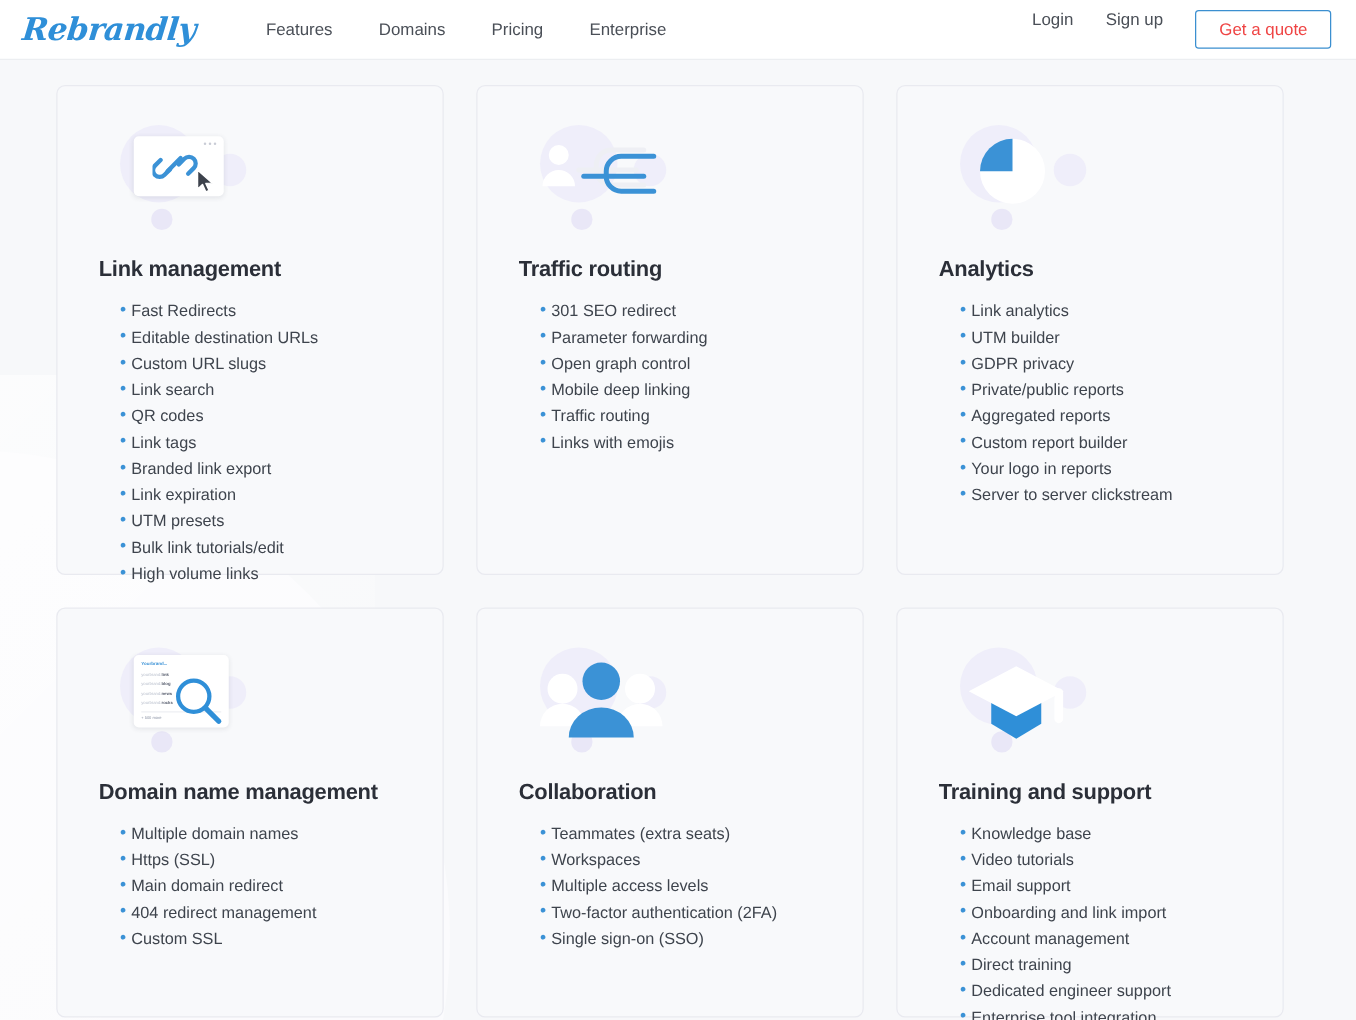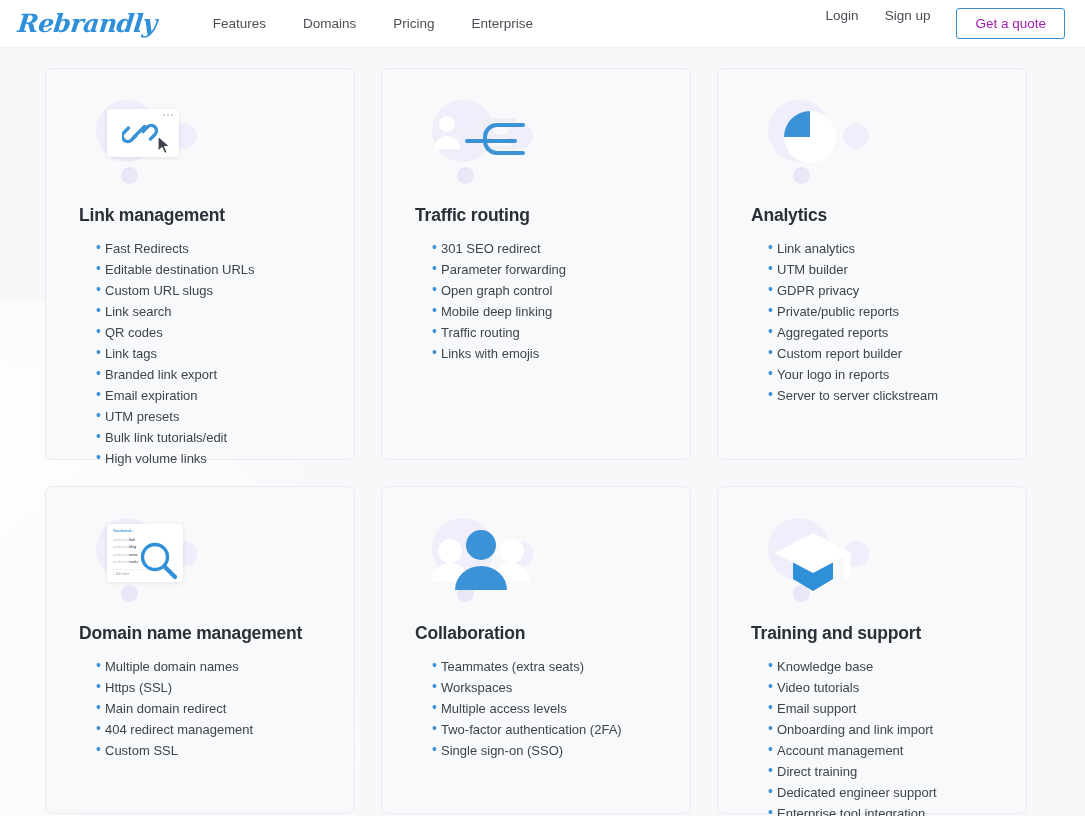--- a/index.html
+++ b/index.html
@@ -81,21 +81,21 @@
   }
   .auth-link {
     font-size: 13.5px;
     color: #4a4f57;
     text-decoration: none;
     white-space: nowrap;
   }
   .quote-btn {
     border: 1px solid #3b8fd0;
     border-radius: 3px;
-    color: #a21caf;
+    color: #ef4444;
     background: #ffffff;
     font-size: 13.5px;
     padding: 8px 18px;
     line-height: 1;
     white-space: nowrap;
     cursor: pointer;
     font-family: "Liberation Sans", sans-serif;
   }
 
   
@@ -286,21 +286,21 @@
       </div>
       <h3 class="card-title">Link management</h3>
       <ul class="feature-list">
         <li>Fast Redirects</li>
         <li>Editable destination URLs</li>
         <li>Custom URL slugs</li>
         <li>Link search</li>
         <li>QR codes</li>
         <li>Link tags</li>
         <li>Branded link export</li>
-        <li>Email expiration</li>
+        <li>Link expiration</li>
         <li>UTM presets</li>
         <li>Bulk link tutorials/edit</li>
         <li>High volume links</li>
       </ul>
     </div>
 
     <div class="card row1">
       <div class="illus">
         <div class="blob-lg"></div>
         <div class="blob-md"></div>

